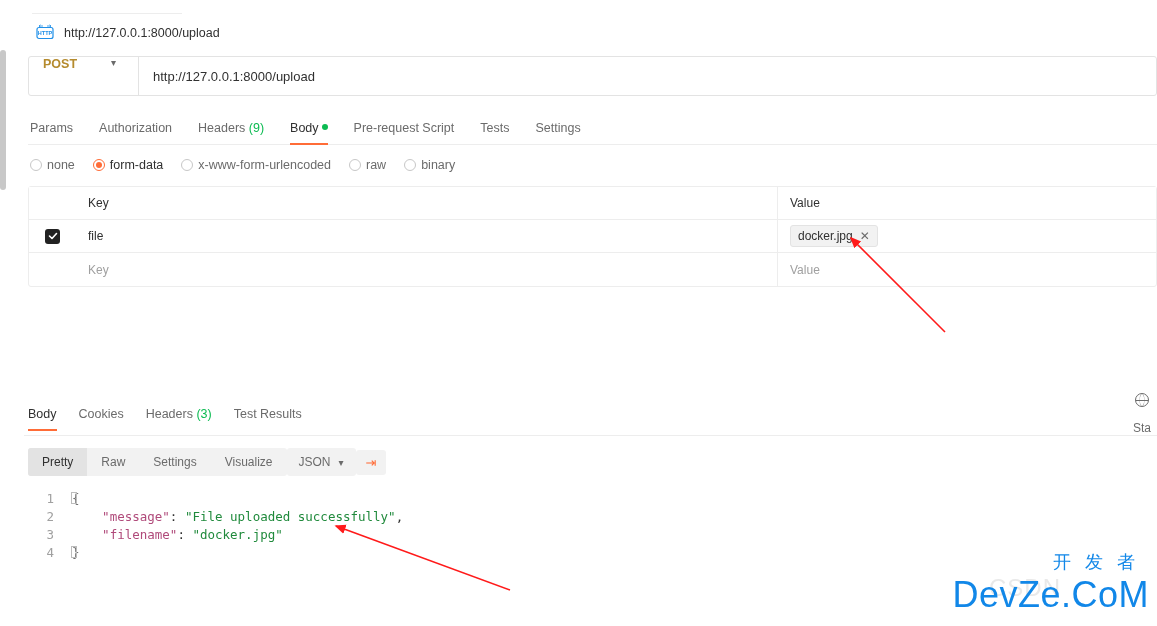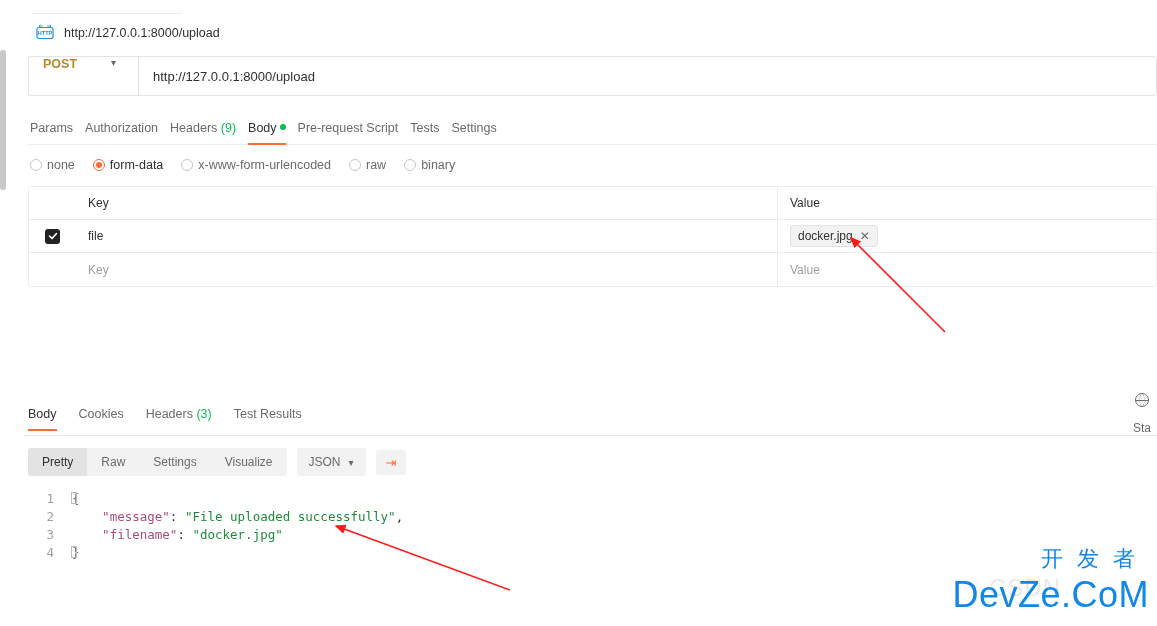--- a/index.html
+++ b/index.html
@@ -9,21 +9,21 @@
 .tab-bar { height: 14px; border-bottom: 1px solid #ededed; margin-left: 4px; width: 150px; }
 .breadcrumb { display: flex; align-items: center; gap: 10px; padding: 10px 8px 14px 8px; }
 .http-icon { width: 18px; height: 18px; display: flex; align-items: center; justify-content: center; }
 .http-icon svg { width: 18px; height: 18px; }
 .breadcrumb-text { font-size: 12.5px; color: #303030; font-weight: 500; }
 .req-row { display: flex; border: 1px solid #e3e3e3; border-radius: 3px; margin: 0 0 18px 0; height: 40px; }
 .method-sel { display: flex; gap: 34px; padding: 0 14px; border-right: 1px solid #e3e3e3; width: 110px; cursor: pointer; }
 .method-text { color: #b58b2e; font-weight: 600; font-size: 12.5px; }
 .chev { color: #6b6b6b; font-size: 10px; }
 .url-input { flex: 1; border: none; outline: none; padding: 0 14px; font-size: 13px; color: #303030; background: transparent; }
-.req-tabs { display: flex; gap: 12px; border-bottom: 1px solid #ededed; padding: 0 2px; }
+.req-tabs { display: flex; gap: 26px; border-bottom: 1px solid #ededed; padding: 0 2px; }
 .req-tab { padding: 7px 0 9px 0; font-size: 12.5px; color: #6b6b6b; cursor: pointer; position: relative; }
 .req-tab.active { color: #303030; }
 .req-tab.active::after { content: ""; position: absolute; bottom: -1px; left: 0; right: 0; height: 2px; background: #ff6c37; }
 .grn-dot { display: inline-block; width: 6px; height: 6px; background: #0cbb52; border-radius: 50%; margin-left: 3px; vertical-align: 2px; }
 .cnt { color: #0cbb52; }
 .body-types { display: flex; gap: 18px; padding: 13px 2px 14px 2px; align-items: center; }
 .radio { display: flex; align-items: center; gap: 5px; cursor: pointer; color: #6b6b6b; font-size: 12.5px; }
 .radio-dot { width: 12px; height: 12px; border-radius: 50%; border: 1px solid #c7c7c7; background: #fff; display: flex; align-items: center; justify-content: center; }
 .radio.sel .radio-dot { border-color: #ff6c37; }
 .radio.sel .radio-dot::after { content: ""; width: 6px; height: 6px; background: #ff6c37; border-radius: 50%; }
@@ -44,38 +44,38 @@
 .gap { height: 106px; }
 .resp-tabs-row { display: flex; justify-content: space-between; align-items: center; border-bottom: 1px solid #ededed; margin-left: -4px; padding-right: 6px; }
 .resp-tabs { display: flex; gap: 22px; padding-left: 4px; }
 .resp-tab { padding: 8px 0 9px 0; font-size: 12.5px; color: #6b6b6b; cursor: pointer; position: relative; }
 .resp-tab.active { color: #303030; }
 .resp-tab.active::after { content: ""; position: absolute; bottom: -1px; left: 0; right: 0; height: 2px; background: #ff6c37; }
 .resp-right { display: flex; align-items: center; gap: 14px; color: #6b6b6b; font-size: 12px; flex-direction: column; }
 .globe { width: 14px; height: 14px; border: 1.2px solid #6b6b6b; border-radius: 50%; position: relative; }
 .globe::before { content: ""; position: absolute; inset: 0; border-left: 1.2px solid #6b6b6b; border-right: 1.2px solid #6b6b6b; border-radius: 50%; transform: scaleX(.45); }
 .globe::after { content: ""; position: absolute; left: 0; right: 0; top: 50%; height: 0; border-top: 1.2px solid #6b6b6b; }
-.toolbar { display: flex; align-items: center; gap: 10px; padding: 12px 0 10px 0; }
+.toolbar { display: flex; align-items: center; padding: 12px 0 10px 0; }
 .seg { display: inline-flex; background: #f2f2f2; border-radius: 3px; overflow: hidden; }
 .seg-btn { padding: 7px 14px; font-size: 12px; color: #6b6b6b; cursor: pointer; }
 .seg-btn.on { background: #e3e3e3; color: #303030; }
 .mini-sel { display: inline-flex; align-items: center; gap: 8px; background: #f2f2f2; border-radius: 3px; padding: 7px 12px; font-size: 12px; color: #6b6b6b; cursor: pointer; }
 .wrap-btn { background: #f2f2f2; border-radius: 3px; padding: 5px 10px; cursor: pointer; }
 .wrap-ico { color: #ff6c37; font-size: 13px; }
 .code { font-family: ui-monospace, Menlo, Consolas, monospace; font-size: 12.5px; line-height: 18px; padding: 4px 0 0 0; }
 .code-line { display: flex; }
 .gut { width: 44px; text-align: right; color: #a0a0a0; padding-right: 18px; user-select: none; }
 .ln { white-space: pre; }
 .tok-brace { color: #707070; position: relative; }
 .tok-brace .box { position: absolute; left: -1px; top: 1px; width: 6px; height: 12px; border: 1px solid #bcbcbc; }
 .tok-key { color: #b04a7a; }
 .tok-str { color: #208a3c; }
 .tok-pun { color: #303030; }
 .watermark { position: absolute; right: 8px; bottom: 10px; text-align: right; pointer-events: none; user-select: none; }
-.wm-top { font-size: 22px; letter-spacing: 14px; color: #1187e8; font-weight: 400; }
+.wm-top { font-size: 18px; letter-spacing: 14px; color: #1187e8; font-weight: 400; }
 .wm-bot { font-size: 36px; color: #1187e8; letter-spacing: 0.5px; font-weight: 400; }
 .wm-csdn { position: absolute; right: 96px; bottom: 24px; font-size: 24px; color: #e9e9e9; font-weight: 500; letter-spacing: 1px; pointer-events: none; }
 .arrow-svg { position: absolute; pointer-events: none; }
 </style>
 </head>
 <body>
 
 <div class="scroll-gutter"></div>
 
 <div class="container">

